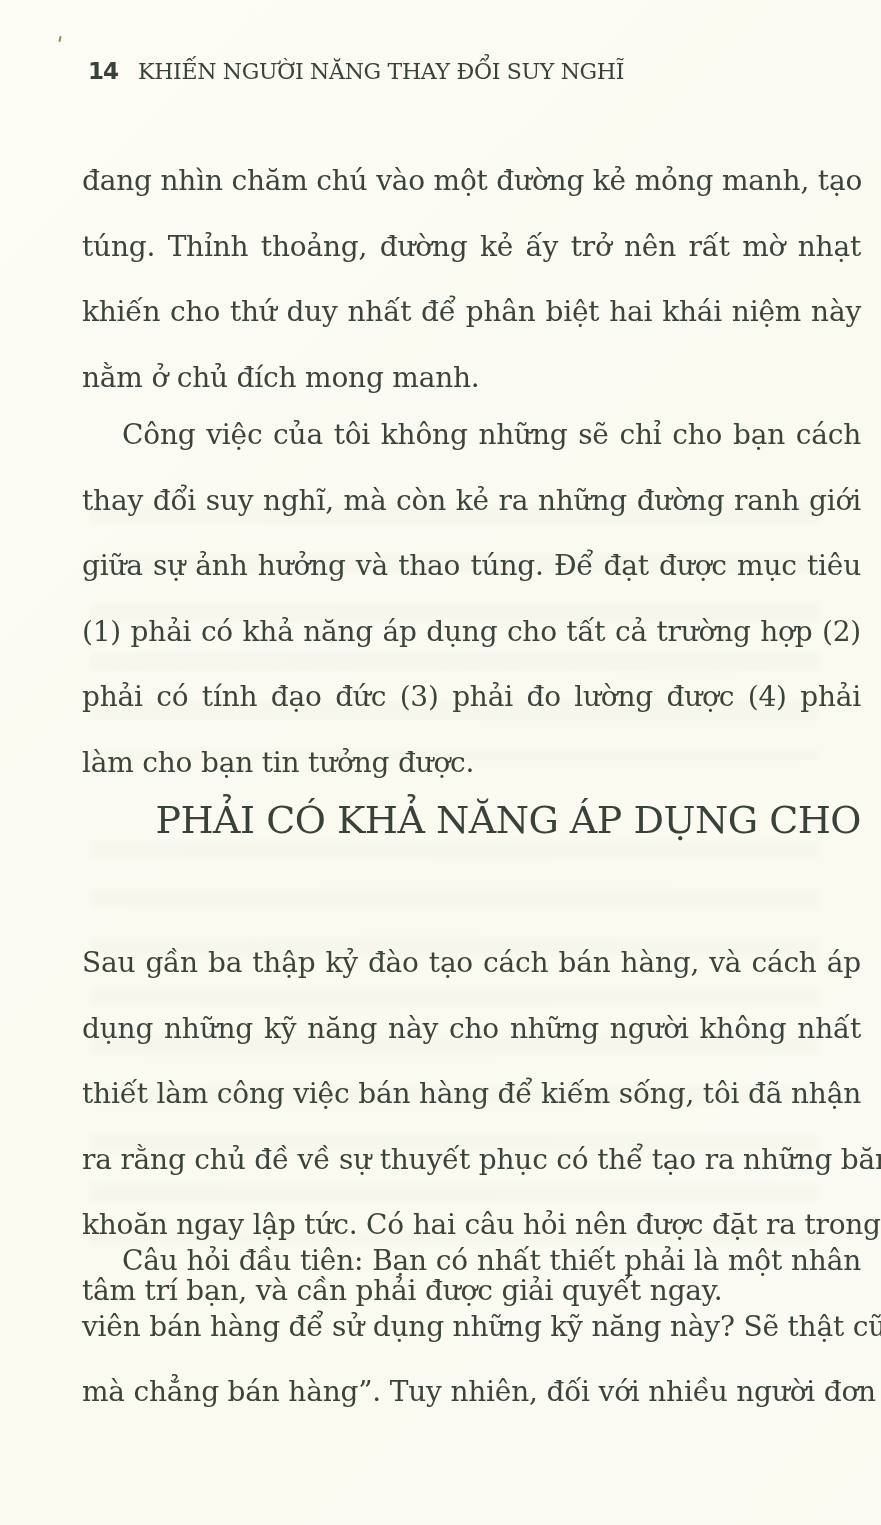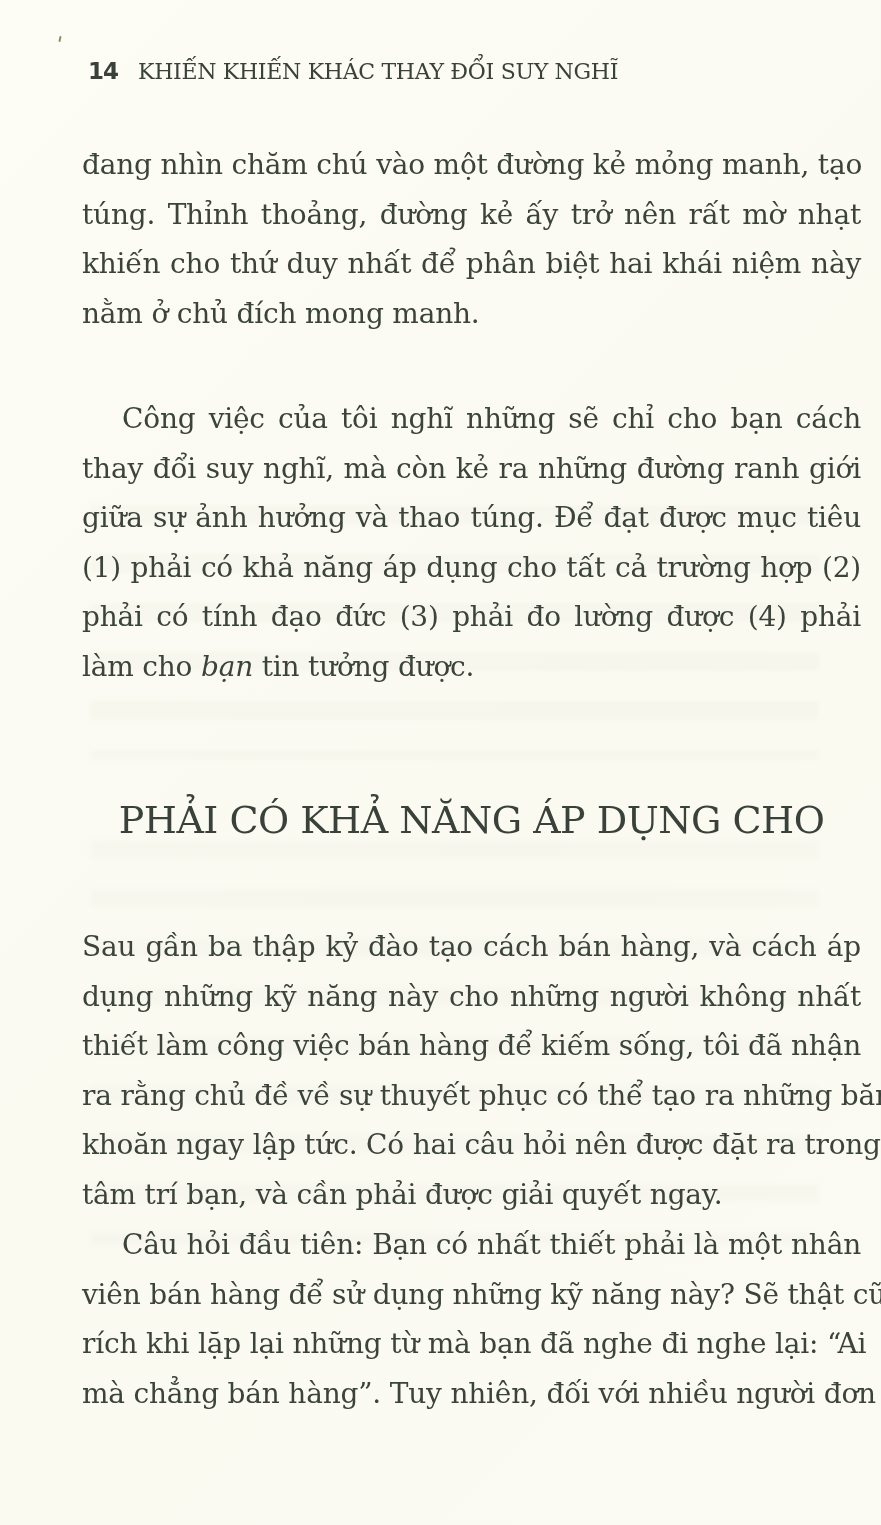--- a/index.html
+++ b/index.html
@@ -48,47 +48,48 @@
     letter-spacing: -0.2px;
     color: #3b443a;
   }
   .line {
     line-height: 49.5px;
     height: 49.5px;
     text-align: justify;
     text-align-last: justify;
     white-space: nowrap;
     overflow: visible;
+    margin-top: 16px;
   }
   .line.flush-last {
     text-align-last: left;
     white-space: normal;
   }
   .line.indent { text-indent: 40px; }
-  .em { font-style: italic; }
+  .em { }
 
   #p1 { top: 140px; }
   #p2 { top: 394px; }
   #p3 { top: 922px; }
   #p4 { top: 1220px; }
 
   
   .section-heading {
     position: absolute;
     left: 82px;
     top: 790px;
     width: 779px;
     font-size: 38px;
     letter-spacing: -0.5px;
     color: #39423a;
   }
   .section-heading .h-line {
     line-height: 61px;
     height: 61px;
-    text-align: center;
+    text-align: right;
     white-space: nowrap;
   }
 
   
   .edge-shadow {
     position: absolute;
     top: 0;
     right: 0;
     width: 4px;
     height: 460px;
@@ -127,32 +128,32 @@
 
 <div class="page">
 
   <div class="speck"></div>
   <div class="edge-shadow"></div>
   <div class="bleed" id="bleed-top"></div>
   <div class="bleed" id="bleed-bottom"></div>
 
   <div class="running-head">
     <span class="page-number">14</span>
-    <span class="running-title">KHIẾN KHIẾN KHÁC THAY ĐỔI SUY NGHĨ</span>
+    <span class="running-title">KHIẾN NGƯỜI NĂNG THAY ĐỔI SUY NGHĨ</span>
   </div>
 
   <div class="para" id="p1">
     <div class="line">đang nhìn chăm chú vào một đường kẻ mỏng manh, tạo</div>
     <div class="line">túng. Thỉnh thoảng, đường kẻ ấy trở nên rất mờ nhạt</div>
     <div class="line">khiến cho thứ duy nhất để phân biệt hai khái niệm này</div>
     <div class="line flush-last">nằm ở chủ đích mong manh.</div>
   </div>
 
   <div class="para" id="p2">
-    <div class="line indent">Công việc của tôi nghĩ những sẽ chỉ cho bạn cách</div>
+    <div class="line indent">Công việc của tôi không những sẽ chỉ cho bạn cách</div>
     <div class="line">thay đổi suy nghĩ, mà còn kẻ ra những đường ranh giới</div>
     <div class="line">giữa sự ảnh hưởng và thao túng. Để đạt được mục tiêu</div>
     <div class="line">(1) phải có khả năng áp dụng cho tất cả trường hợp (2)</div>
     <div class="line">phải có tính đạo đức (3) phải đo lường được (4) phải</div>
     <div class="line flush-last">
       <span>làm cho </span><span class="em">bạn</span><span> tin tưởng được.</span>
     </div>
   </div>
 
   <div class="section-heading">
@@ -164,17 +165,16 @@
     <div class="line">dụng những kỹ năng này cho những người không nhất</div>
     <div class="line">thiết làm công việc bán hàng để kiếm sống, tôi đã nhận</div>
     <div class="line">ra rằng chủ đề về sự thuyết phục có thể tạo ra những băn</div>
     <div class="line">khoăn ngay lập tức. Có hai câu hỏi nên được đặt ra trong</div>
     <div class="line flush-last">tâm trí bạn, và cần phải được giải quyết ngay.</div>
   </div>
 
   <div class="para" id="p4">
     <div class="line indent">Câu hỏi đầu tiên: Bạn có nhất thiết phải là một nhân</div>
     <div class="line">viên bán hàng để sử dụng những kỹ năng này? Sẽ thật cũ</div>
-    <div class="line">rích khi lặp lại những từ mà bạn đã nghe đi nghe lại: “Ai</div>
     <div class="line">mà chẳng bán hàng”. Tuy nhiên, đối với nhiều người đơn</div>
   </div>
 
 </div>
 
 </body></html>

